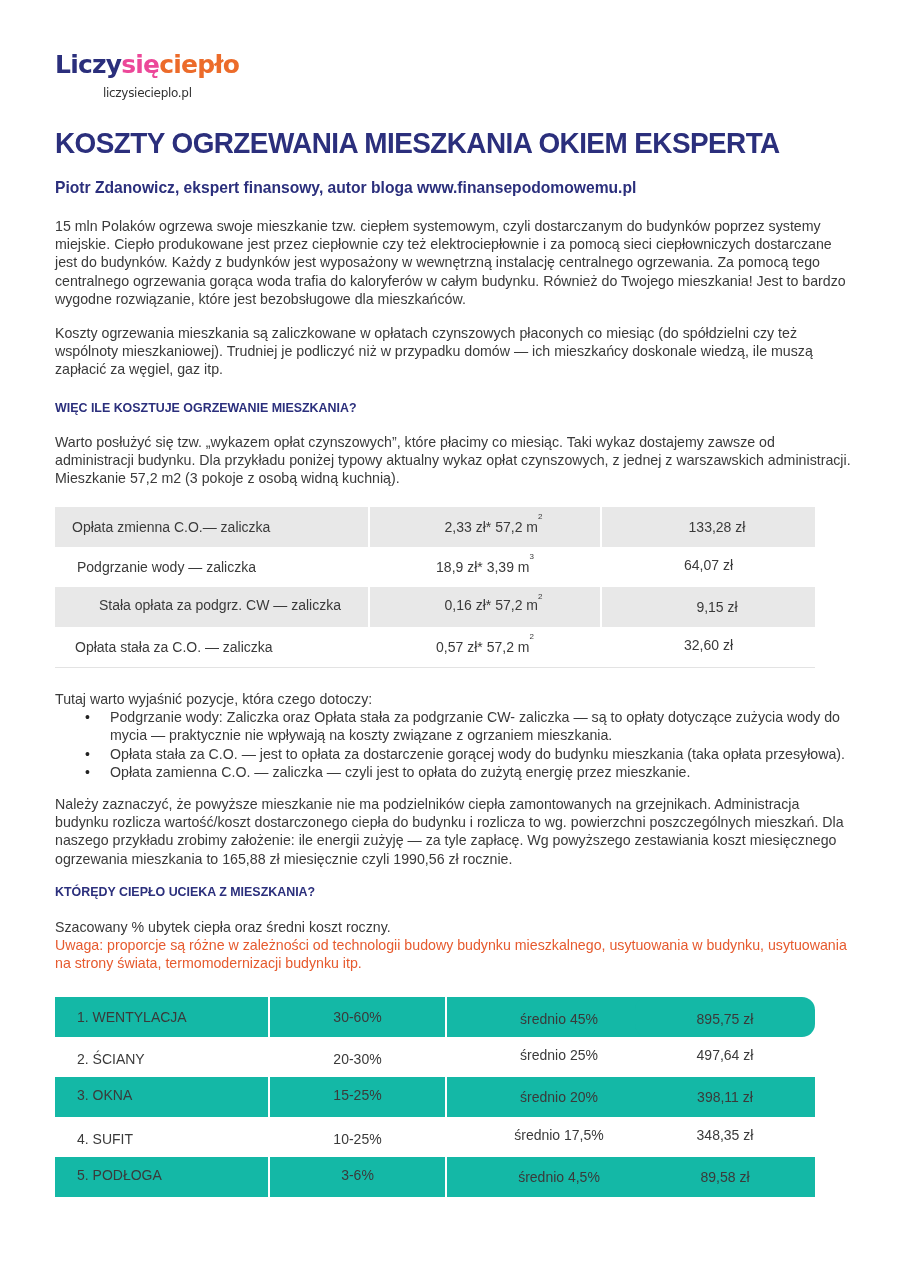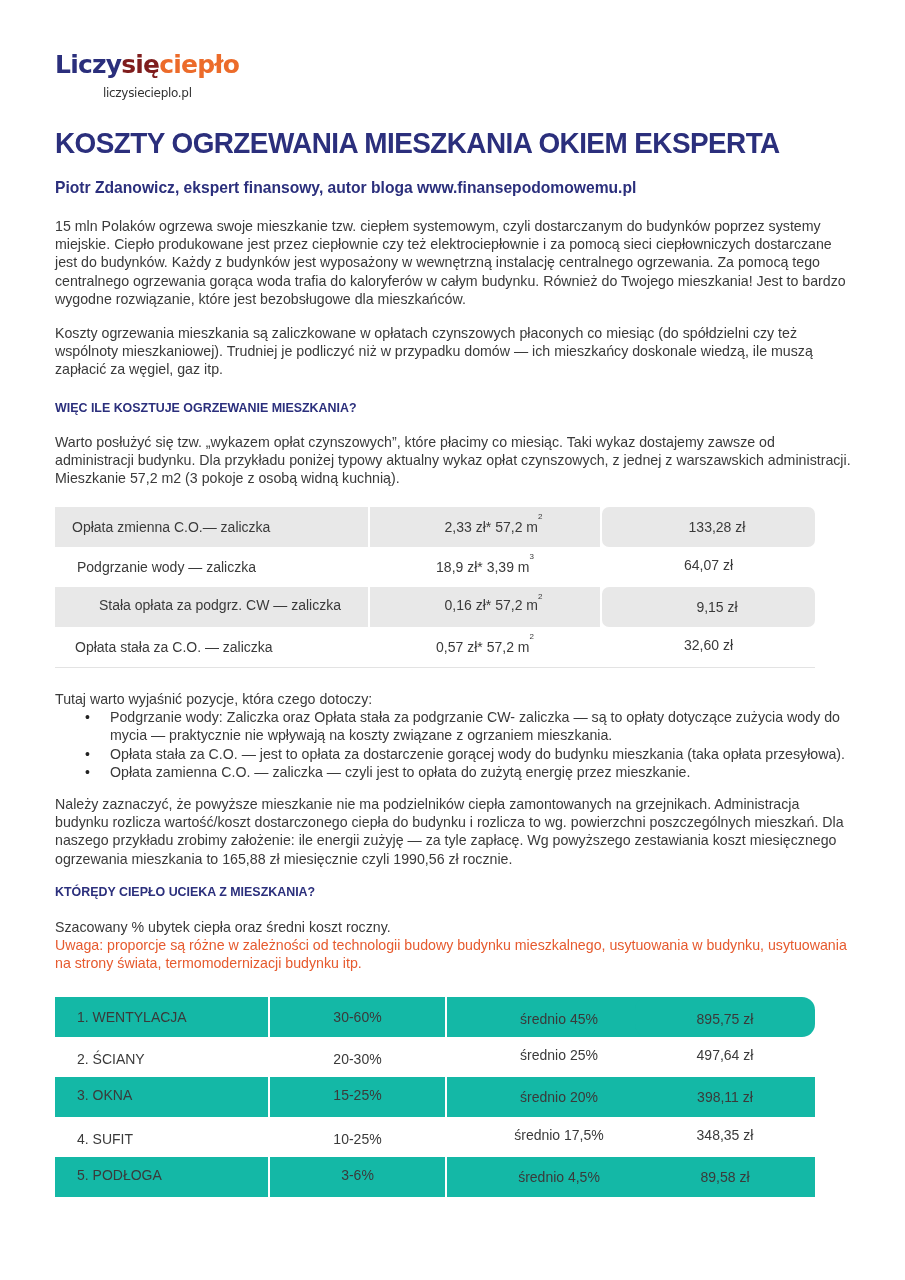--- a/index.html
+++ b/index.html
@@ -10,21 +10,21 @@
       color: #3a3a3a;
       overflow: hidden;
     }
     .logo {
       position: absolute; left: 55px; top: 50px;
       font-family: "DejaVu Sans", sans-serif;
       font-weight: bold; font-size: 25px; letter-spacing: -0.8px;
       line-height: 30px;
     }
     .logo .l1 { color: #2b2f7c; }
-    .logo .l2 { color: #7f1d1d; }
+    .logo .l2 { color: #ec4899; }
     .logo .l3 { color: #ec6b2a; }
     .logo-url {
       position: absolute; left: 103px; top: 86px;
       font-size: 12px; color: #333;
       font-family: "DejaVu Sans", sans-serif; letter-spacing: -0.3px;
     }
     .title {
       position: absolute; left: 55px; top: 125px;
       font-size: 30px; font-weight: bold; color: #2b2f7c;
       letter-spacing: -0.6px; line-height: 36px;
@@ -66,21 +66,21 @@
     
     .t1 { position: absolute; left: 55px; top: 507px; width: 760px; }
     .t1 .row { position: relative; height: 40px; }
     .t1 .cell {
       position: absolute; top: 0; height: 40px;
       font-size: 14px; color: #3a3a3a; line-height: 40px;
     }
     .t1 .row.shaded .cell { background: #e8e8e8; padding-left: 17px; }
     .t1 .c0 { left: 0; width: 313px; padding-left: 22px; }
     .t1 .c1 { left: 315px; width: 230px; text-align: center; }
-    .t1 .c2 { left: 547px; width: 213px; text-align: center; border-radius: 7px; }
+    .t1 .c2 { left: 547px; width: 213px; text-align: center; }
     .t1 .row.r3 .c0 { padding-left: 20px; }
     .t1 .bottom-line { position: absolute; left: 0; top: 160px; width: 760px; height: 1px; background: #e3e3e3; }
     sup { font-size: 8px; vertical-align: top; line-height: 8px; position: relative; top: 6px; }
 
     
     .t2 { position: absolute; left: 55px; top: 997px; width: 760px; }
     .t2 .row { position: relative; height: 40px; }
     .t2 .cell {
       position: absolute; top: 0; height: 40px;
       font-size: 14px; color: #3a3a3a; line-height: 40px;

